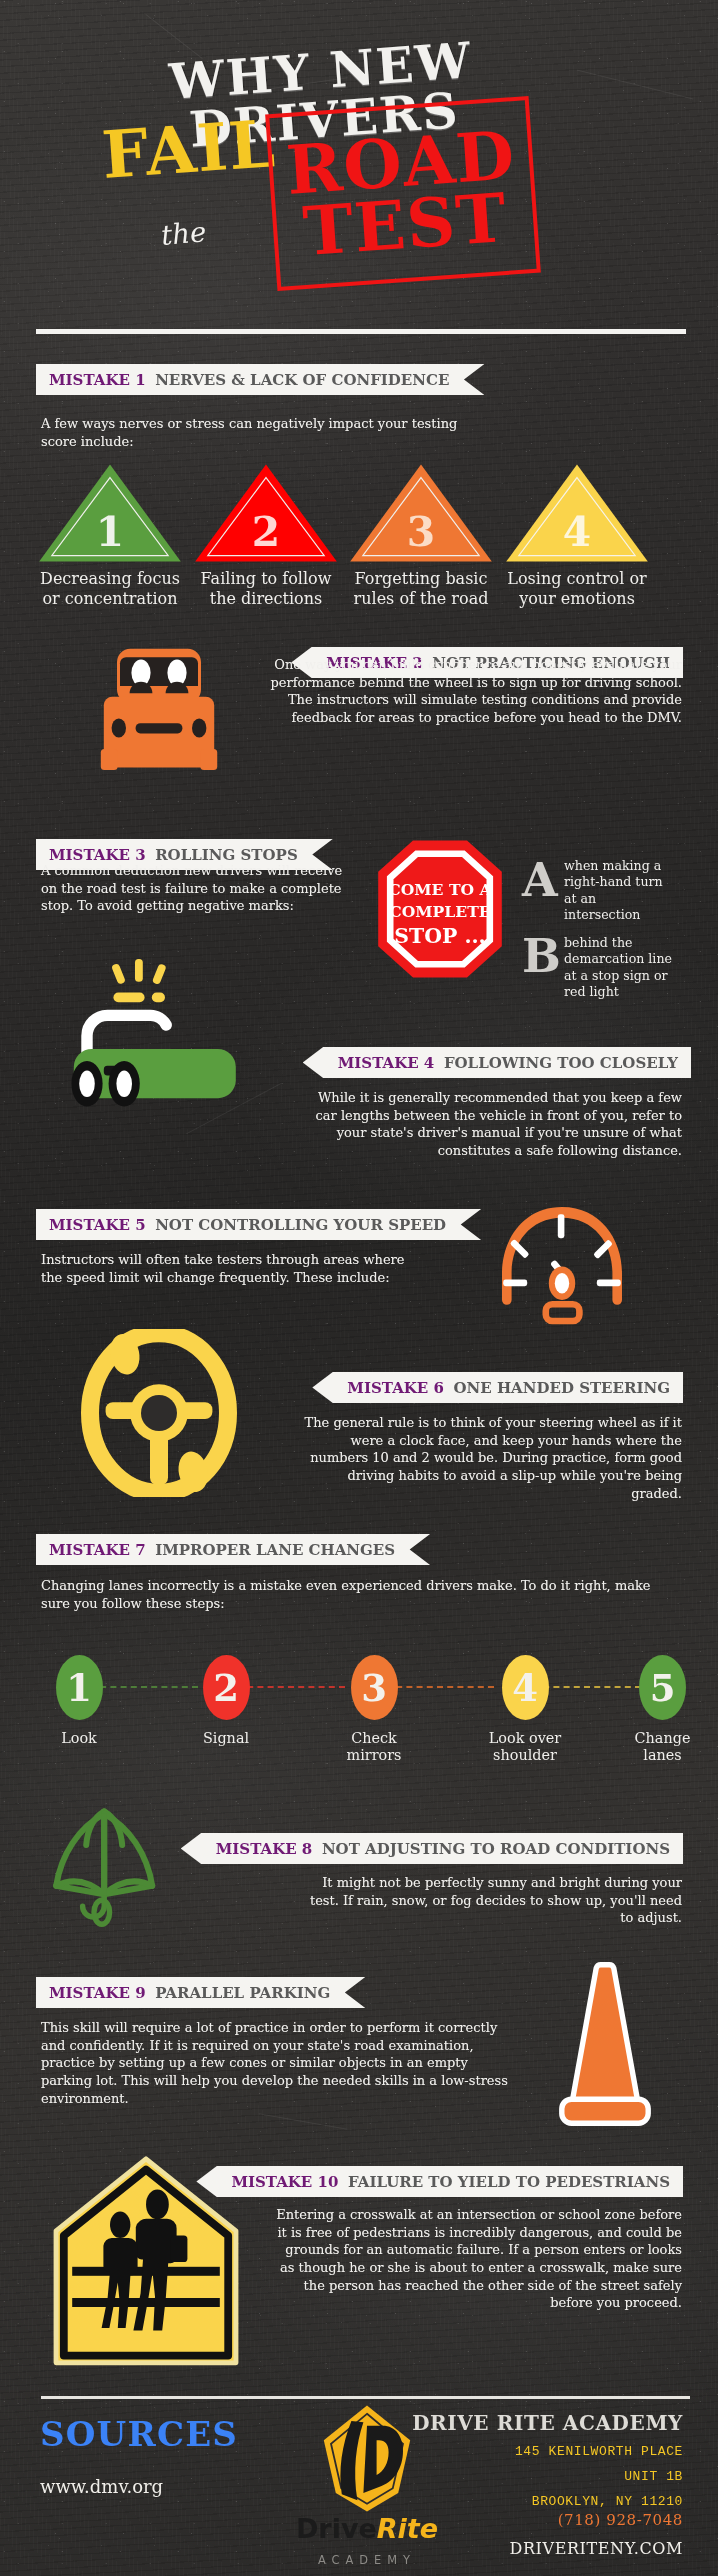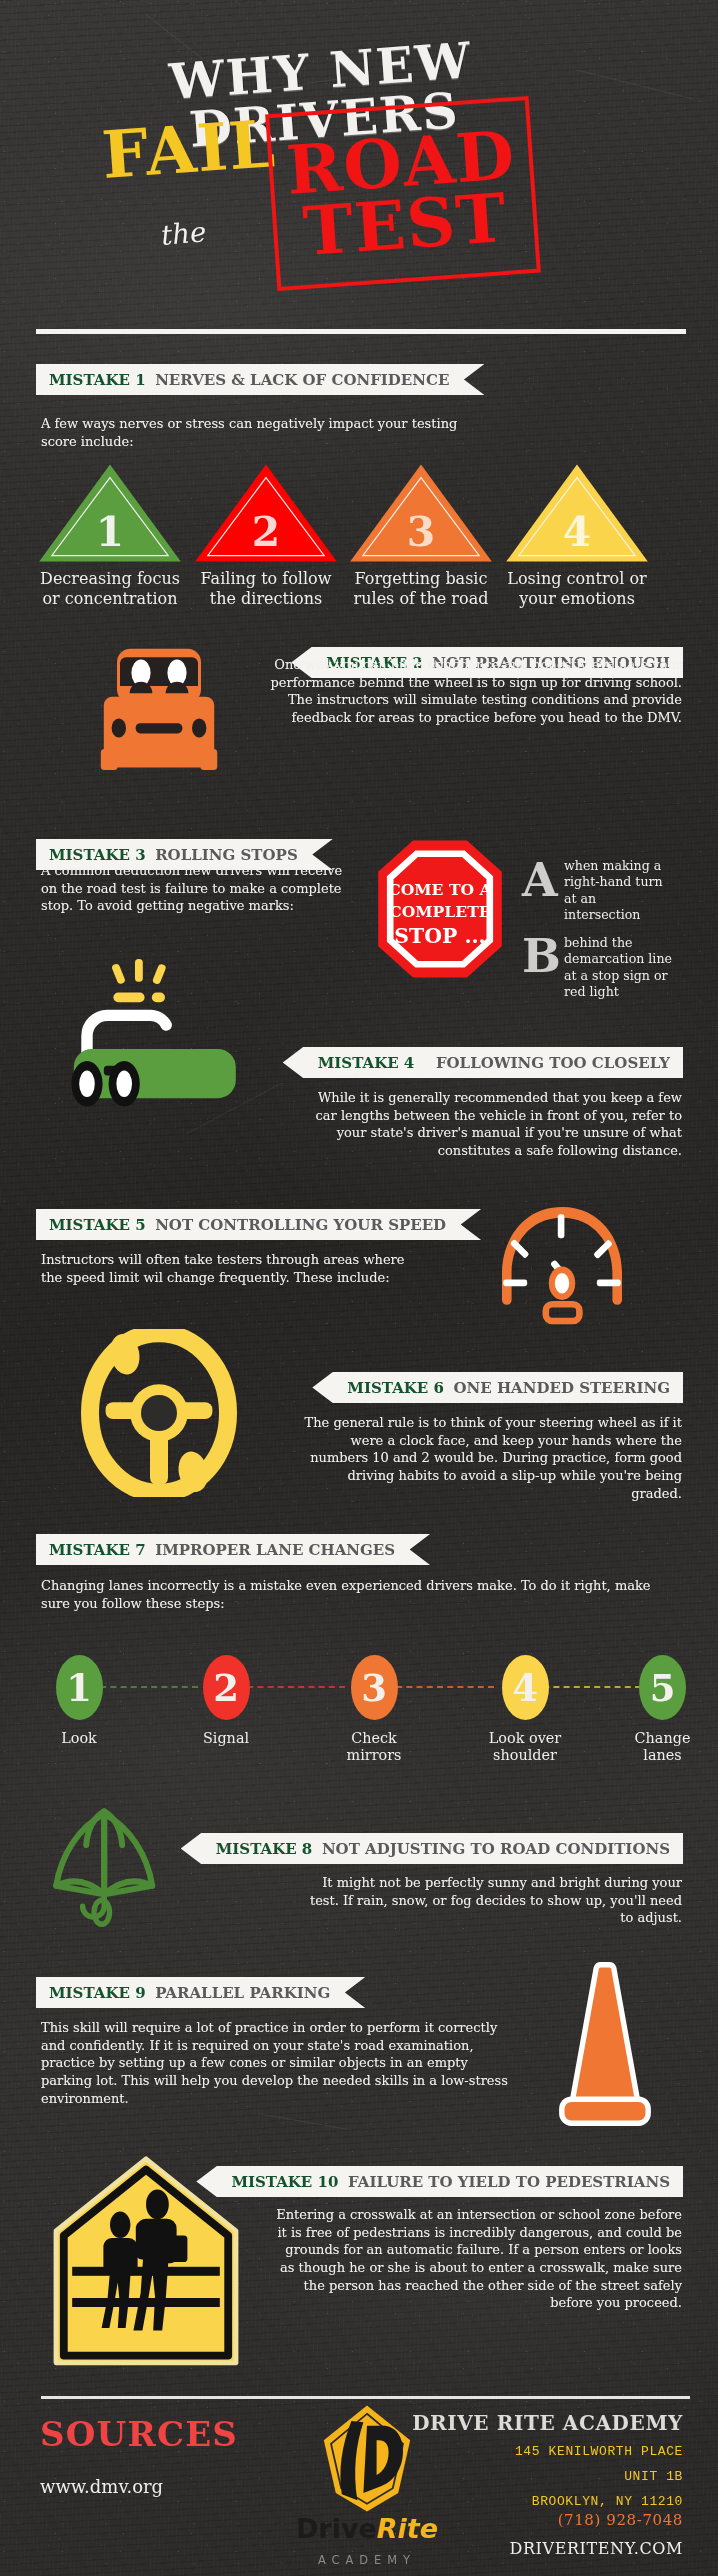--- a/index.html
+++ b/index.html
@@ -69,21 +69,21 @@
   .banner {
     position:absolute; height:31px; background:#f5f4f1;
     display:flex; align-items:center; white-space:nowrap;
   }
   .banner.left  { padding-left:13px; padding-right:35px;
     clip-path: polygon(0 0, 100% 0, calc(100% - 20.4px) 50%, 100% 100%, 0 100%); }
   .banner.right { padding-left:35px; padding-right:13px;
     clip-path: polygon(20.4px 0, 100% 0, 100% 100%, 20.4px 100%, 0 50%); }
   .bn-num {
     font-family:"DejaVu Serif", serif; font-weight:bold; font-size:15px;
-    color:#14532d; letter-spacing:0px; margin-right:9.6px;
+    color:#701a75; letter-spacing:0px; margin-right:9.6px;
   }
   .bn-title {
     font-family:"DejaVu Serif", serif; font-weight:bold; font-size:15px;
     color:#5a5a5a; letter-spacing:0px;text-align:right;
   }
 
   .body-text {
     position:absolute; color:#f0efec;
     font-family:"DejaVu Serif", serif; font-size:13px; line-height:1.36;
     text-shadow:0 0 0.6px rgba(255,255,255,.35);
@@ -121,21 +121,21 @@
     margin-top:9.6px; color:#f0efec; font-family:"DejaVu Serif", serif;
     font-size:14.4px; line-height:1.18;
   }
   .dash { position:absolute; height:0; border-top:2.4px dashed #888; top:1686px; }
 
   
   .foot-div { position:absolute; left:41px; top:2396px; width:649px; height:3px; background:#e7e5e0; }
   .sources {
     position:absolute; left:40px; top:2414px;
     font-family:"DejaVu Serif", serif; font-weight:bold; font-size:34px;
-    color:#ef4444; letter-spacing:1.2px;
+    color:#3b82f6; letter-spacing:1.2px;
   }
   .dmv {
     position:absolute; left:40px; top:2476px;
     font-family:"DejaVu Serif", serif; font-size:18px; color:#f1efea;
   }
   .addr { position:absolute; right:36px; top:2411px; text-align:right; }
   .addr .nm {
     font-family:"DejaVu Serif", serif; font-weight:bold; font-size:20px;
     color:#dddbd6; letter-spacing:0.6px; line-height:1.25;
   }
@@ -279,21 +279,21 @@
     <rect x="158" y="56" width="22" height="16" rx="8" fill="#fad44b"></rect>
   </g>
   <path d="M50 160 v-32 a34 34 0 0 1 34 -34 h72 a30 30 0 0 1 26 16" fill="none" stroke="#ffffff" stroke-width="19" stroke-linecap="round"></path>
   <rect x="28" y="150" width="270" height="82" rx="30" fill="#5a9e3f"></rect>
   <rect x="78" y="178" width="26" height="16" rx="6" fill="#151515"></rect>
   <ellipse cx="50" cy="208" rx="26" ry="38" fill="#111111"></ellipse>
   <ellipse cx="50" cy="208" rx="13" ry="22" fill="#ffffff"></ellipse>
   <ellipse cx="112" cy="208" rx="26" ry="38" fill="#111111"></ellipse>
   <ellipse cx="112" cy="208" rx="13" ry="22" fill="#ffffff"></ellipse>
 </svg>
-<div class="banner right" style="right:36px;top:1047px;gap:12px;">
+<div class="banner right" style="right:28px;top:1047px;">
   <span class="bn-num">MISTAKE 4</span>
   <span class="bn-title">FOLLOWING TOO CLOSELY</span>
 </div>
 <div class="body-text r" style="right:37px;top:1089px;width:383px;">While it is generally recommended that you keep a few car lengths between the vehicle in front of you, refer to your state's driver's manual if you're unsure of what constitutes a safe following distance.</div>
 
 <div class="banner left" style="left:36px;top:1209px;">
   <span class="bn-num">MISTAKE 5</span>
   <span class="bn-title">NOT CONTROLLING YOUR SPEED</span>
 </div>
 <div class="body-text" style="left:41px;top:1251px;width:371px;">Instructors will often take testers through areas where the speed limit wil change frequently. These include:</div>

